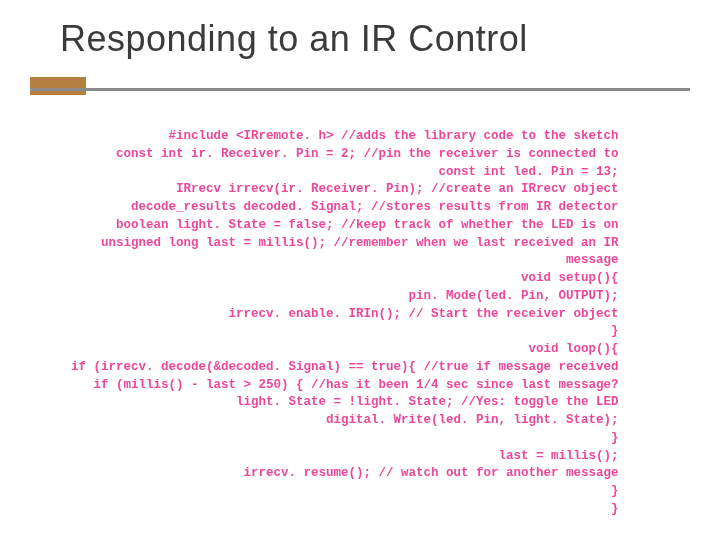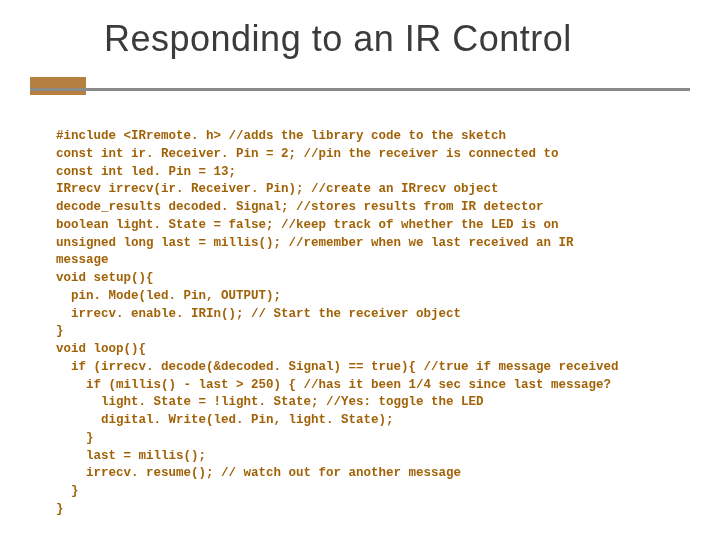--- a/index.html
+++ b/index.html
@@ -10,21 +10,20 @@
     background: #ffffff;
     font-family: Arial, Helvetica, sans-serif;
     position: relative;
     overflow: hidden;
   }
   .slide {
     width: 720px;
     height: 540px;
     position: relative;
     box-sizing: border-box;
-    padding-left: 44px;
   }
   .title {
     font-size: 36px;
     color: #3b3b3b;
     font-weight: 400;
     padding: 18px 0 0 60px;
     letter-spacing: 0.5px;
   }
   .rule-wrap {
     position: absolute;
@@ -48,23 +47,24 @@
     height: 3px;
     background: #8a8a8a;
   }
   .code {
     position: absolute;
     left: 56px;
     top: 128px;
     font-family: "Courier New", Courier, monospace;
     font-size: 12.5px;
     font-weight: bold;
-    color: #a16207;
+    color: #ec4899;
     white-space: pre;
     line-height: 1.42;
+    text-align: right;
   }
 </style>
 </head>
 <body>
 
 <div class="slide">
   <div class="title">Responding to an IR Control</div>
   <div class="rule-wrap">
     <div class="rule-accent"></div>
     <div class="rule-line"></div>

